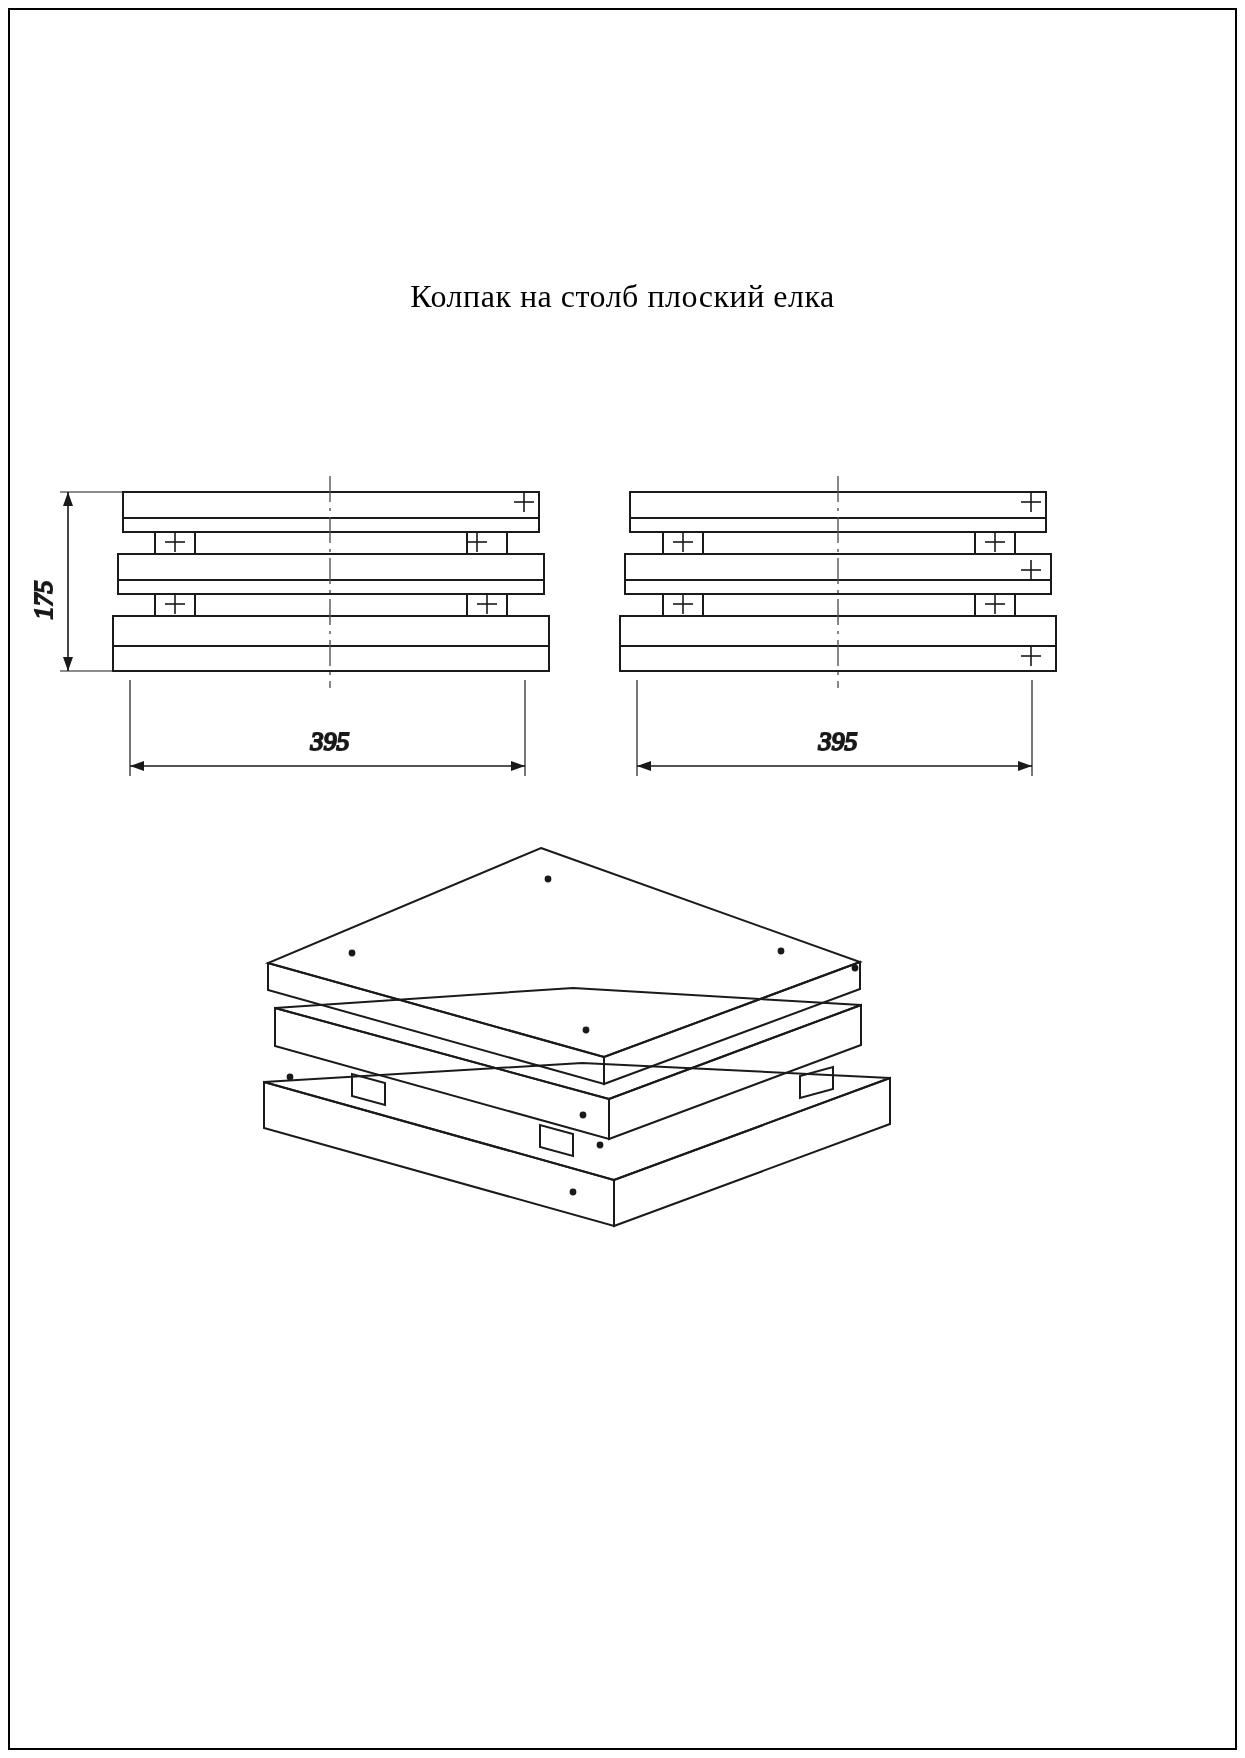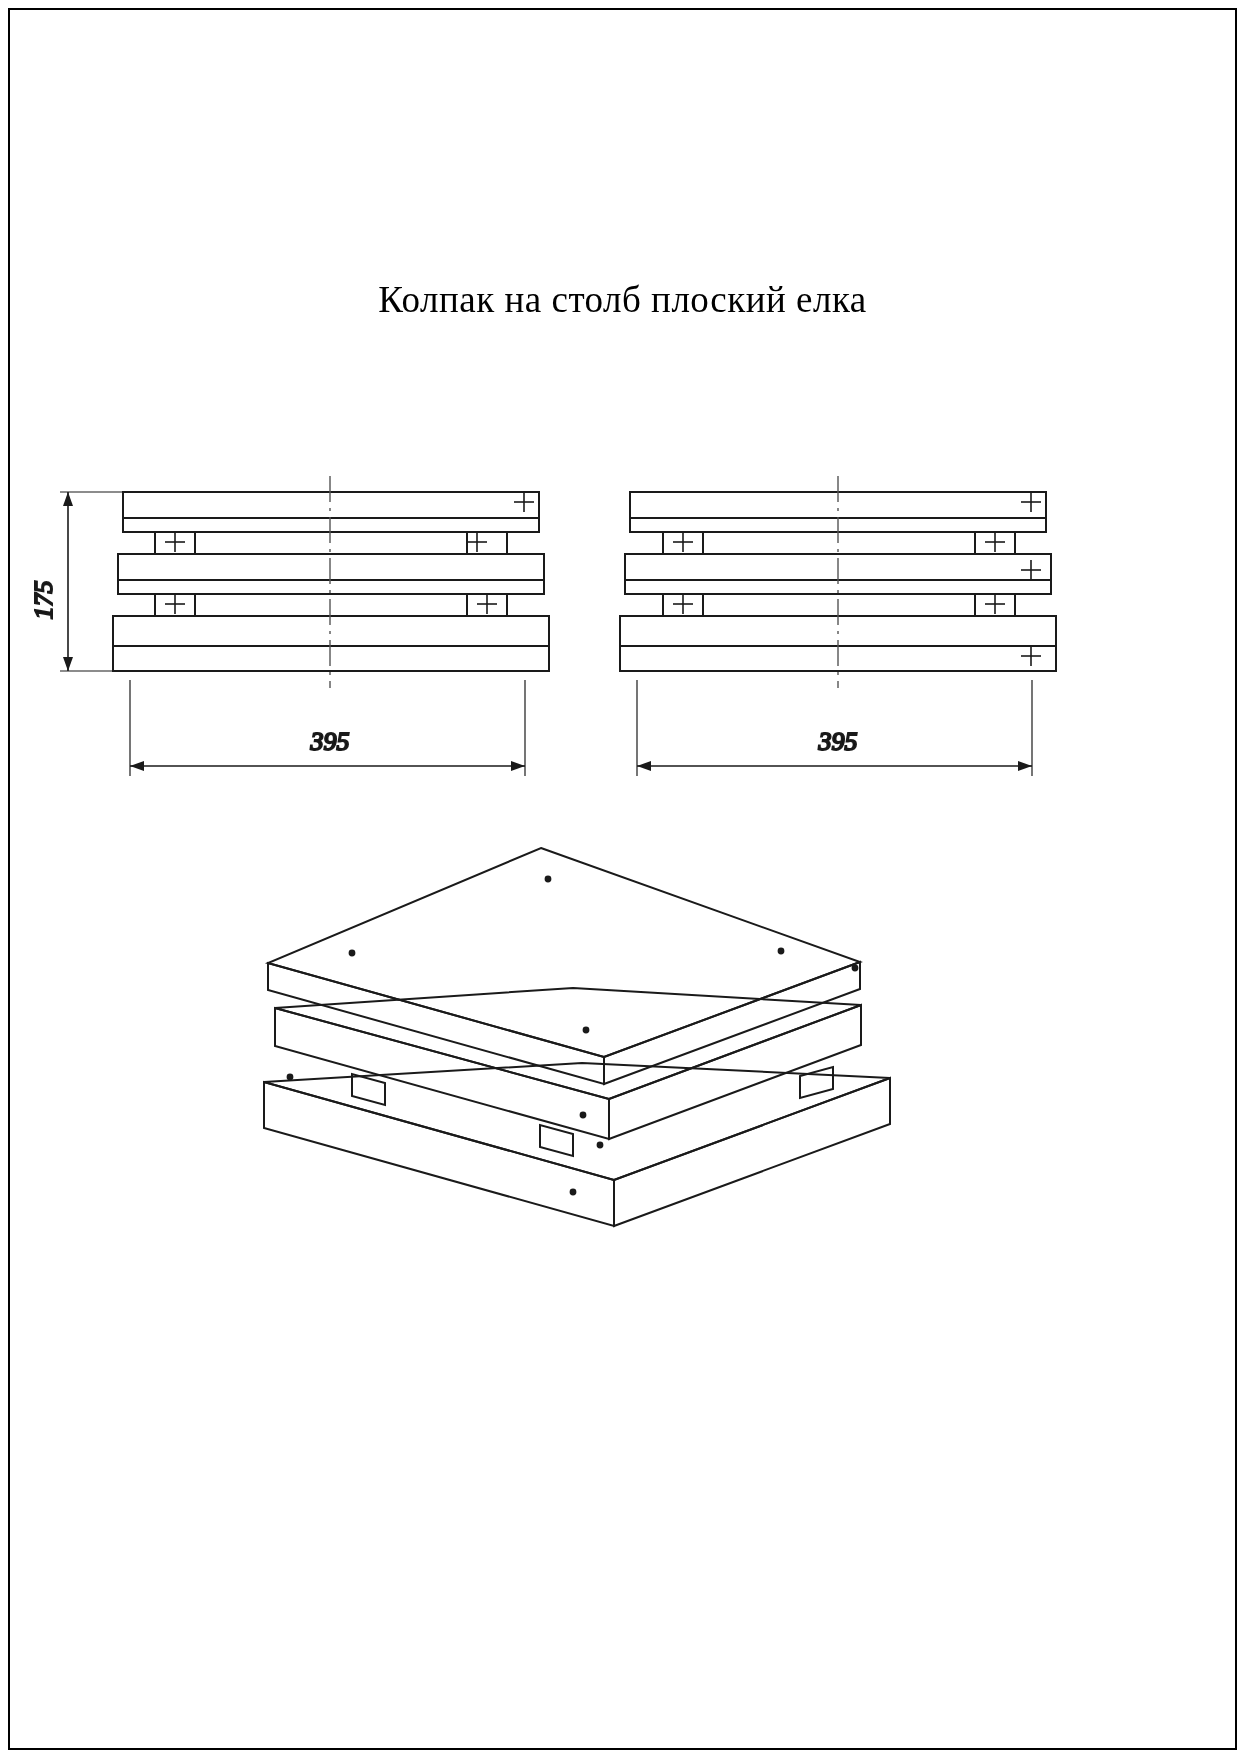--- a/index.html
+++ b/index.html
@@ -26,21 +26,21 @@
     height: 1742px;
     border: 2px solid #000000;
     box-sizing: border-box;
   }
   .drawing-title {
     position: absolute;
     left: 0;
     top: 278px;
     width: 1245px;
     text-align: center;
-    font-size: 37px;
+    font-size: 32px;
     font-family: "Liberation Serif", serif;
     color: #000000;
     letter-spacing: 0.5px;
   }
   svg.views {
     position: absolute;
     left: 0;
     top: 0;
     width: 1245px;
     height: 1758px;

